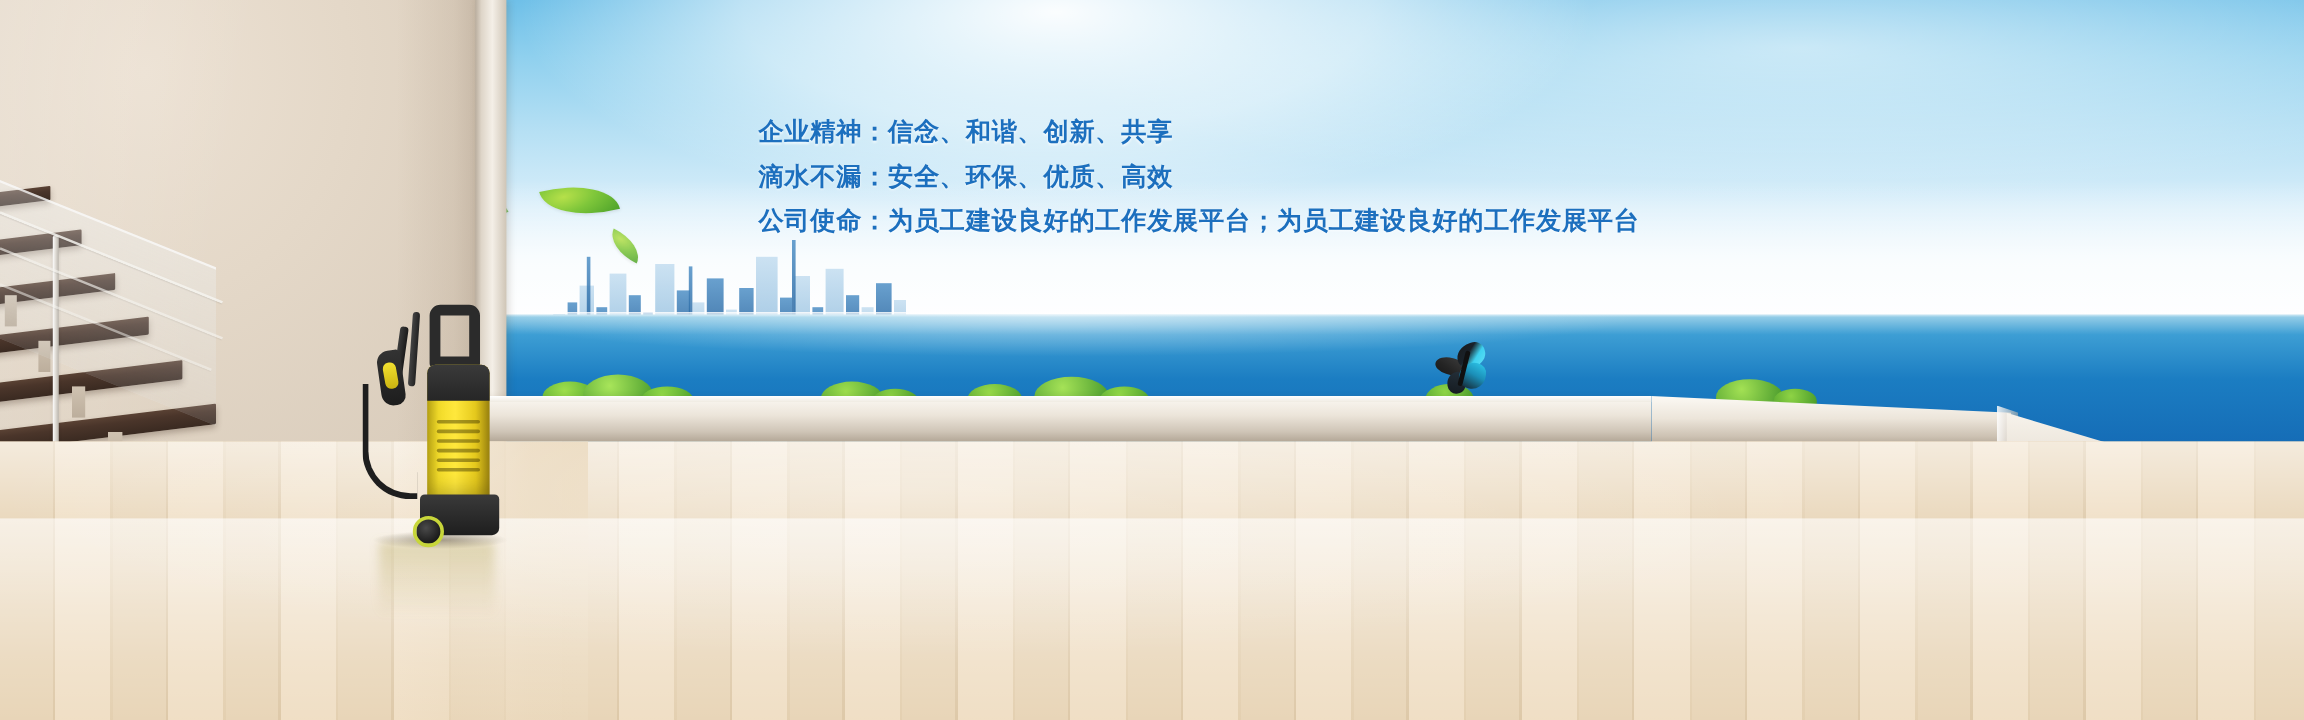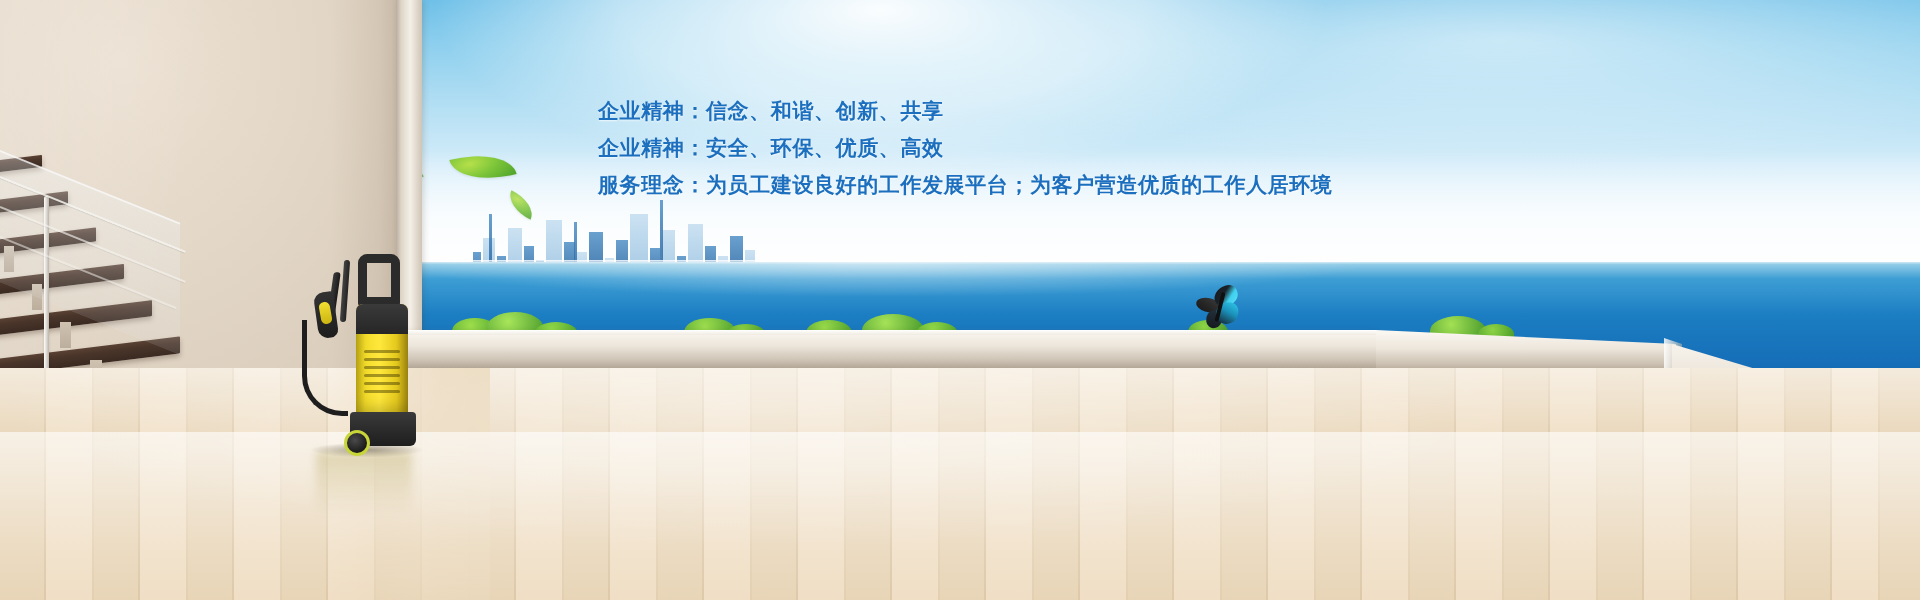--- a/index.html
+++ b/index.html
@@ -210,21 +210,21 @@
     background:radial-gradient(ellipse 75px 10px at 75px 10px, rgba(40,28,16,.40) 0%, rgba(40,28,16,0) 75%);
   }
   .w-reflect{
     position:absolute;left:316px;top:452px;width:96px;height:62px;
     background:linear-gradient(180deg,rgba(160,140,40,.28) 0%,rgba(160,140,40,0) 100%);
     filter:blur(4px);
   }
 
   
   .copy{
-    position:absolute;left:598px;top:92px;width:740px;
+    position:absolute;left:632px;top:92px;width:740px;
     color:#1a6fc4;
   }
   .copy .line{
     font-family:"Liberation Sans","DejaVu Sans",sans-serif;
     font-size:21px;line-height:37px;font-weight:700;
     color:#1c6fbe;
     letter-spacing:.6px;
     white-space:nowrap;
     text-shadow:0 1px 2px rgba(255,255,255,.75);
   }
@@ -370,17 +370,17 @@
     <div class="w-part w-vent" style="top:112px;"></div>
     <div class="w-part w-vent" style="top:120px;"></div>
     <div class="w-part w-vent" style="top:128px;"></div>
     <div class="w-part w-vent" style="top:136px;"></div>
     <div class="w-part w-base"></div>
     <div class="w-part w-wheel"></div>
   </div>
 
   <div class="copy">
     <div class="line">企业精神：信念、和谐、创新、共享</div>
-    <div class="line">企业精神：安全、环保、优质、高效</div>
-    <div class="line">服务理念：为员工建设良好的工作发展平台；为客户营造优质的工作人居环境</div>
+    <div class="line">滴水不漏：安全、环保、优质、高效</div>
+    <div class="line">公司使命：为员工建设良好的工作发展平台；为员工建设良好的工作发展平台</div>
   </div>
 
 </div>
 
 </body></html>

